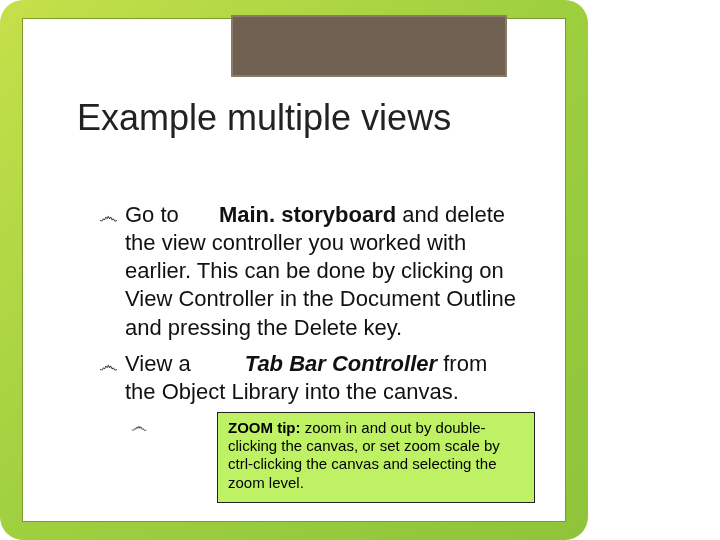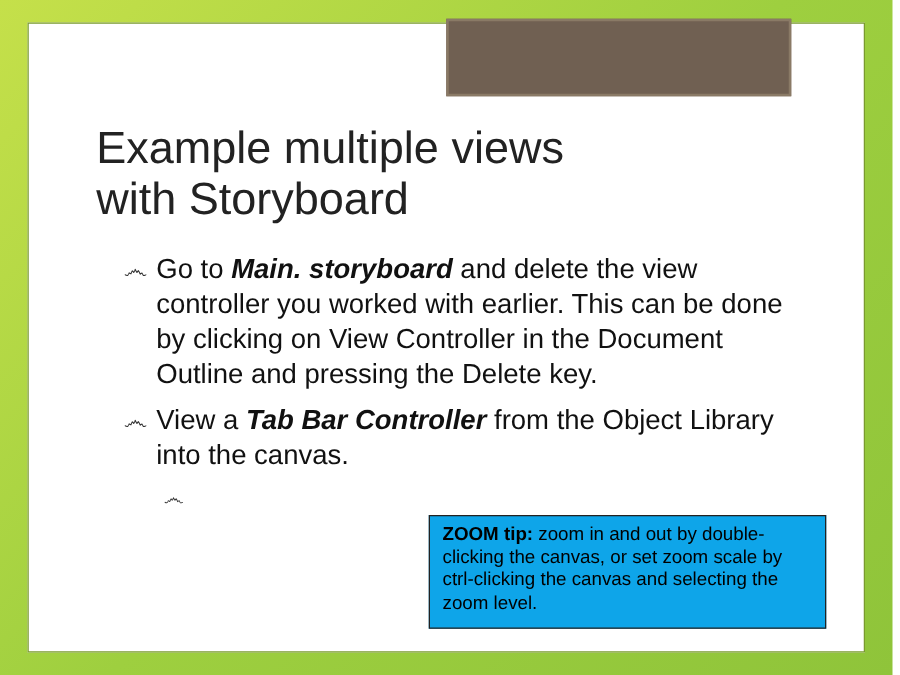--- a/index.html
+++ b/index.html
@@ -1,20 +1,21 @@
 <!DOCTYPE html>
 <html><head>
 <meta charset="utf-8">
 <style>
   * { margin: 0; padding: 0; box-sizing: border-box; }
   html, body { width: 720px; height: 540px; overflow: hidden; font-family: Arial, Helvetica, sans-serif; }
   .slide {
-    width: 714px; height: 540px;
+    width: 588px; height: 540px;
     background: linear-gradient(135deg, #c5e04a 0%, #9ecf3f 50%, #8fc43a 100%);
     position: relative;
+    border-radius: 23px;
   }
   .page {
     position: absolute;
     left: 22px; top: 18px; right: 22px; bottom: 18px;
     background: #ffffff;
     border: 1px solid #7a9a2f;
   }
   .header-box {
     position: absolute;
     top: -4px; right: 58px;
@@ -50,44 +51,43 @@
     position: relative;
     font-size: 19px;
     line-height: 1.28;
     margin-left: 32px;
     padding-left: 22px;
   }
   .bullet-l2 .swirl {
     position: absolute; left: 0; top: 2px;
     font-size: 17px; color: #333;
   }
-  .ital { font-style: italic; font-weight: bold; }
-  .bital { font-style: italic; font-weight: bold; }
+  .ital { font-weight: bold; margin-left: 34px; }
+  .bital { font-style: italic; font-weight: bold; margin-left: 48px; }
   .tip-box {
     position: absolute;
     right: 30px; bottom: 18px;
     width: 318px;
-    background: #0ea5e9;
+    background: #bef264;
     border: 1px solid #222;
     padding: 6px 10px 10px 10px;
     font-size: 15px;
     line-height: 1.22;
   }
   .tip-box .tip-label { font-weight: bold; }
 </style>
 </head>
 <body>
 
 <div class="slide">
   <div class="page">
     <div class="header-box"></div>
 
     <div class="title">
       <span>Example multiple views</span><br>
-      <span>with Storyboard</span>
     </div>
 
     <div class="body">
 
       <div class="bullet-l1">
         <span class="swirl">෴</span>
         <span><span>Go</span><span> to </span><span class="ital">Main. storyboard</span><span> and delete the view controller you worked with earlier. This can be done by clicking on View Controller in the Document Outline and pressing the Delete key.</span></span>
       </div>
 
       <div class="bullet-l1">

